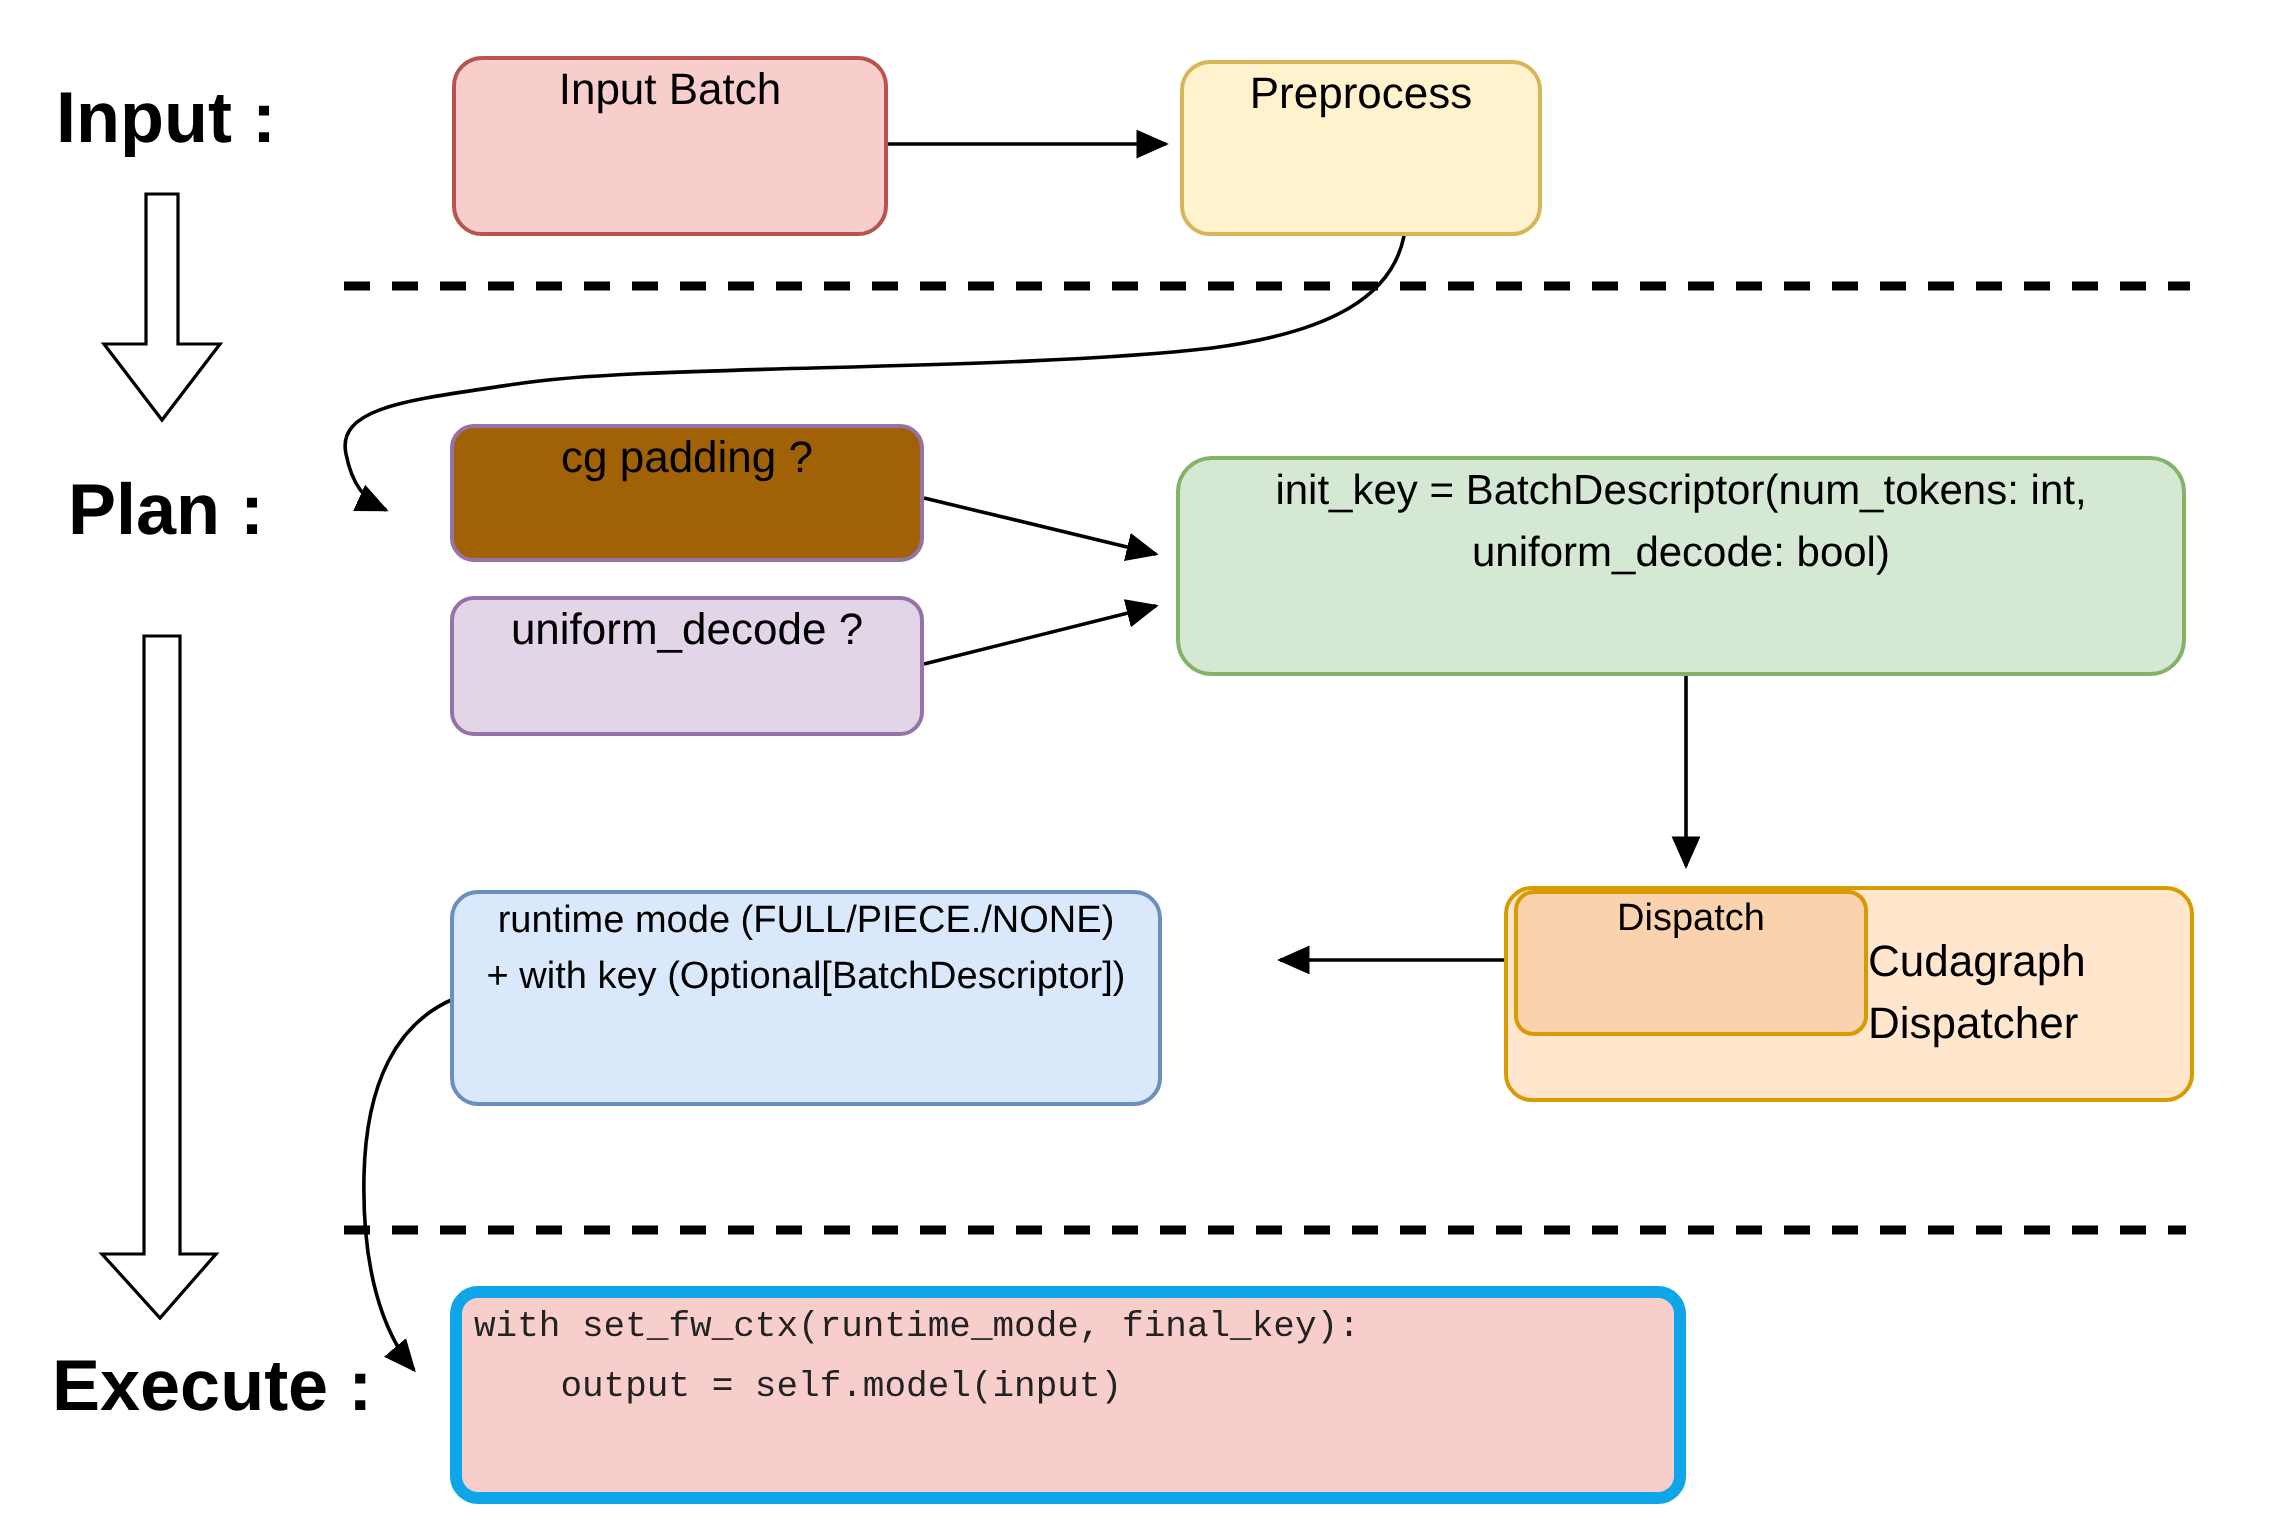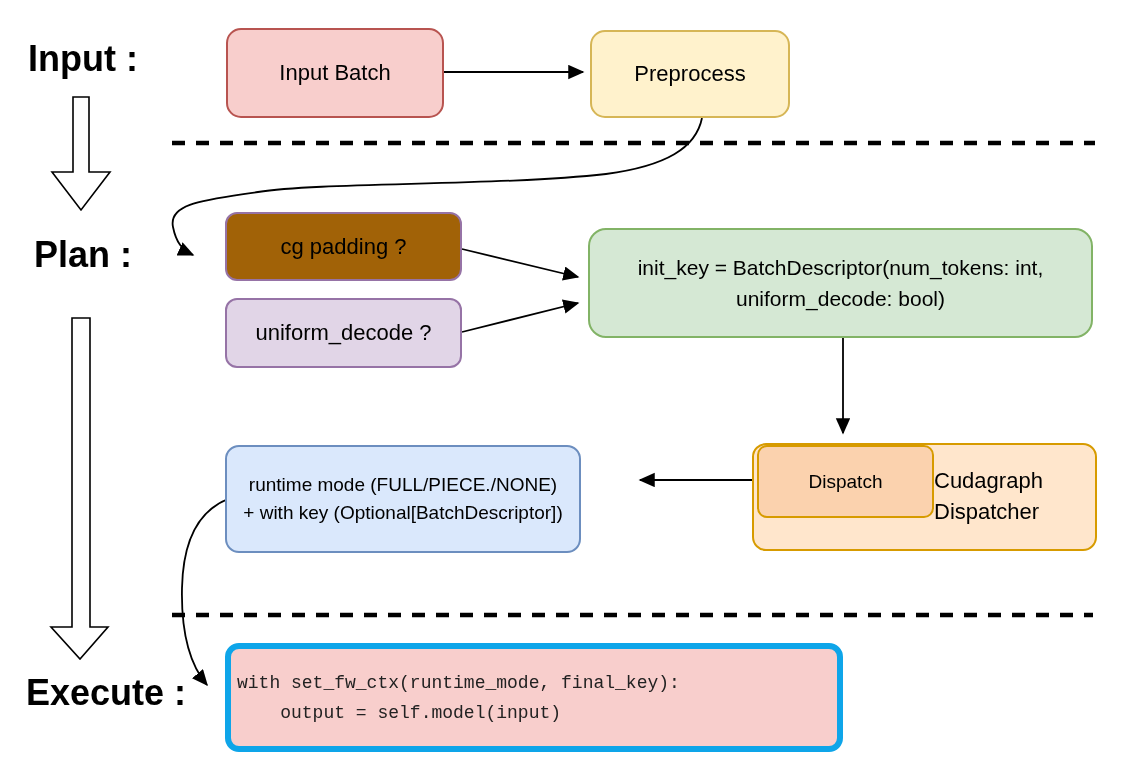--- a/index.html
+++ b/index.html
@@ -12,33 +12,33 @@
     overflow:hidden;
   }
   .overlay{position:absolute;left:0;top:0;width:1142px;height:770px;}
   .stage-label{
     position:absolute;
     font-size:36px;font-weight:bold;color:#000;
     white-space:nowrap;
   }
   .node{
     position:absolute;
-    display:flex;align-items:center;justify-content:center;
+    display:flex;align-items:flex-start;justify-content:center;
     text-align:center;
     box-sizing:border-box;
     line-height:1.35;
   }
   .node .lines{display:block;}
   .node-input-batch{
     left:226px;top:28px;width:218px;height:90px;
     background:#f8cecc;border:2px solid #b85450;border-radius:15px;
     font-size:22px;
   }
   .node-preprocess{
-    left:590px;top:30px;width:200px;height:88px;
+    left:590px;top:30px;width:181px;height:88px;
     background:#fff2cc;border:2px solid #d6b656;border-radius:15px;
     font-size:22px;
   }
   .node-cg-padding{
     left:225px;top:212px;width:237px;height:69px;
     background:#a16207;border:2px solid #9673a6;border-radius:12px;
     font-size:22px;
   }
   .node-uniform-decode{
     left:225px;top:298px;width:237px;height:70px;

